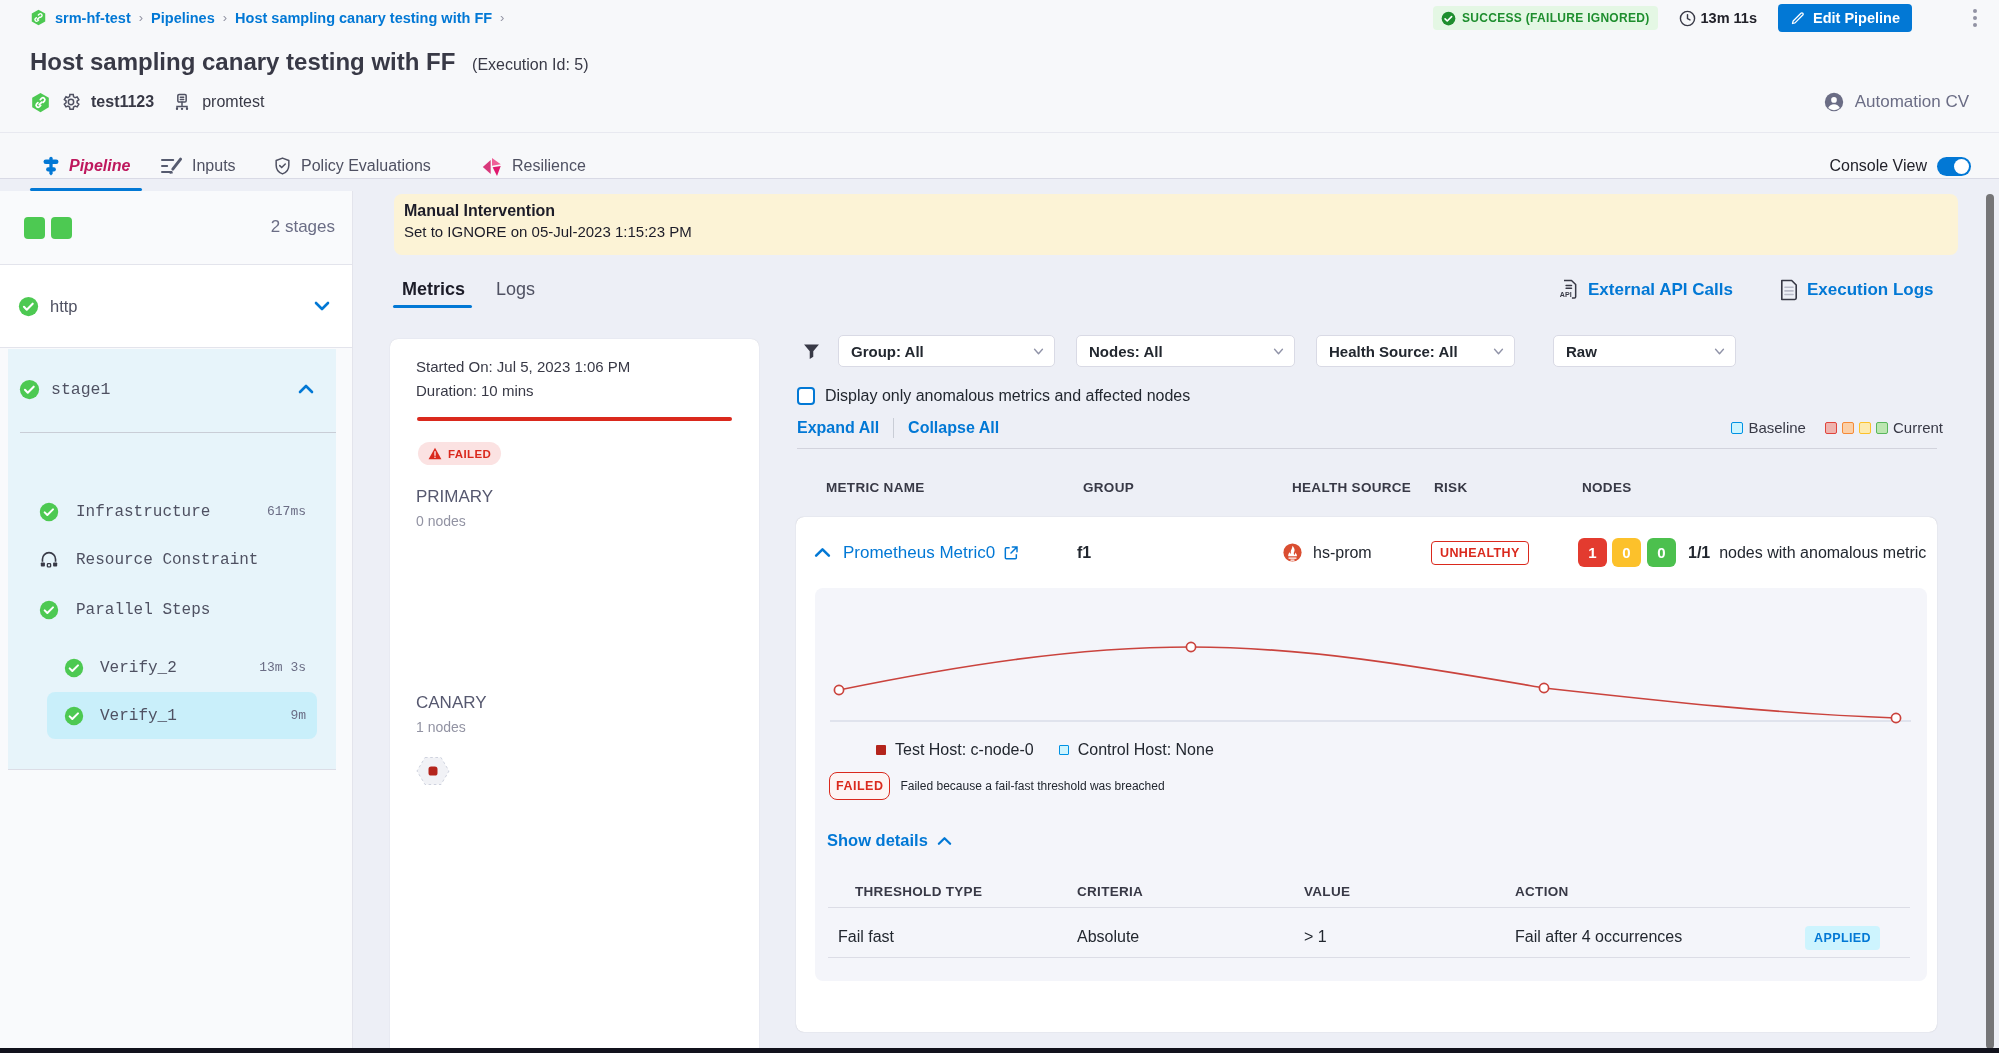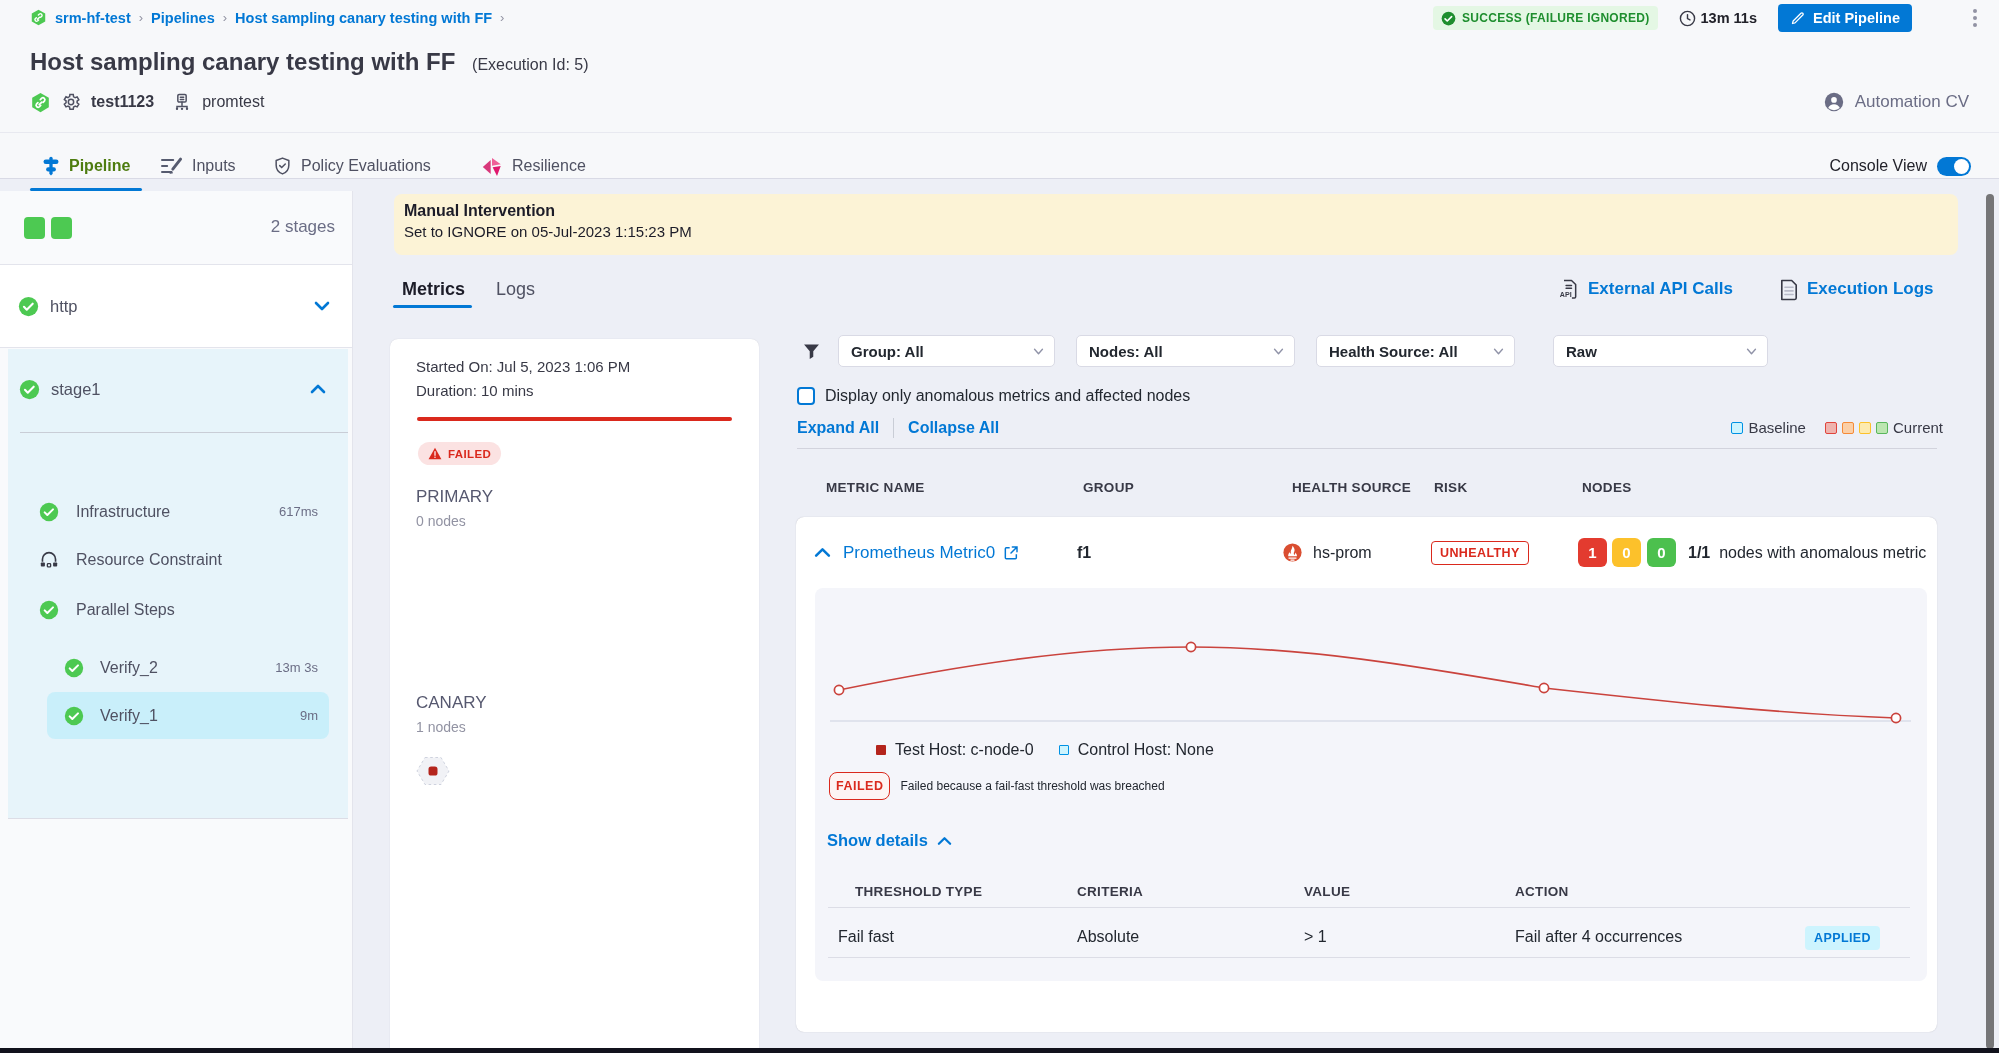--- a/index.html
+++ b/index.html
@@ -15,51 +15,51 @@
 #title .exec { font-size:16px; font-weight:normal; color:#383946; margin-left:10px; }
 #metarow { position:absolute; left:30px; top:90px; height:24px; display:flex; align-items:center; gap:10px; font-size:16px; color:#383946; }
 #statusrow { position:absolute; right:22px; top:4px; display:flex; align-items:center; gap:21px; }
 .successpill { background:#e4f7e4; color:#1e8e2e; border-radius:4px; height:24px; display:flex; align-items:center; padding:0 8px; font-size:12px; font-weight:bold; letter-spacing:0.3px; gap:6px; }
 .duration { display:flex; align-items:center; gap:5px; font-size:14.5px; font-weight:bold; color:#22222a; }
 .editbtn { background:#0278d5; color:#fff; height:28px; border-radius:4px; display:flex; align-items:center; padding:0 12px; gap:8px; font-size:14.5px; font-weight:bold; }
 #automation { position:absolute; right:30px; top:92px; display:flex; align-items:center; gap:11px; font-size:17px; color:#6b6d85; }
 
 #tabbar { position:absolute; left:0; right:0; top:132px; height:59px; border-top:1px solid #e8e9f0; }
 .tab { position:absolute; top:4px; height:58px; display:flex; align-items:center; gap:9px; font-size:16px; color:#4f5162; }
-.tab.active { color:#4d7c0f; font-weight:bold; }
+.tab.active { color:#be185d; font-weight:bold;font-style:italic; }
 #tab-underline { position:absolute; left:30px; top:55px; width:112px; height:3px; background:#0278d5; border-radius:2px; }
 #consoleview { position:absolute; right:28px; top:0; height:66px; display:flex; align-items:center; gap:10px; font-size:16px; color:#22222a; }
 .toggle { width:34px; height:19px; background:#0278d5; border-radius:10px; position:relative; }
 .toggle:after { content:""; position:absolute; right:2px; top:2px; width:15px; height:15px; background:#fff; border-radius:50%; }
 
 
 #sidebar { position:absolute; left:0; top:191px; width:353px; bottom:0; background:#f9fafc; border-right:1px solid #e3e4ec; }
 #stagecount { position:absolute; left:0; right:0; top:0; height:74px; border-bottom:1px solid #e3e4ec; }
 #stagecount .sq { position:absolute; width:21px; height:22px; background:#4dc952; border-radius:4px; top:26px; }
 #stagecount .lbl { position:absolute; right:17px; top:26px; font-size:17px; color:#6b6d85; }
 .staterow { position:absolute; left:0; right:0; display:flex; align-items:center; }
 #row-http { top:74px; height:83px; background:#fff; border-bottom:1px solid #e3e4ec; }
-#stagepanel { position:absolute; left:8px; right:4px; top:158px; height:470px; background:#e7f4fa; border-bottom:1px solid #dcdde6; }
+#stagepanel { position:absolute; left:8px; right:16px; top:158px; height:421px; background:#e7f4fa; border-bottom:1px solid #dcdde6;font-family:Liberation Mono, monospace; }
 #row-stage1 { position:absolute; left:0; right:0; top:0; height:80px; }
 .srowname { font-size:16.5px; color:#4f5162; }
 #stagepanel .divider { position:absolute; left:12px; right:0px; top:83px; height:1px; background:#c9cdd6; }
 .step { position:absolute; left:0; right:0; height:49px; display:flex; align-items:center; }
 .step .nm { font-size:16px; color:#4f5162; }
 .step .tm { position:absolute; right:30px; font-size:13px; color:#6b6d85; }
 #verify1hl { position:absolute; left:39px; right:19px; top:343px; height:47px; background:#c9effa; border-radius:8px; }
 
 
 #main { position:absolute; left:354px; top:191px; right:0; bottom:0; background:#edeff6; }
 #banner { position:absolute; left:40px; top:3px; width:1564px; height:61px; background:#fcf3d6; border-radius:8px; padding:8px 0 0 10px; }
 #banner .t1 { font-size:16px; font-weight:bold; color:#1c1c28; }
 #banner .t2 { font-size:15px; color:#1c1c28; margin-top:3px; }
 #mtabs { position:absolute; left:48px; top:88px; display:flex; gap:31px; font-size:18px; color:#4f5162; }
 #mtabs .on { color:#1c1c28; font-weight:bold; }
 #mtab-line { position:absolute; left:39px; top:114px; width:79px; height:3px; background:#0278d5; border-radius:2px; }
-.rlink { display:flex; align-items:flex-start; gap:9px; font-size:17px; font-weight:bold; color:#0278d5; }
+.rlink { display:flex; align-items:center; gap:9px; font-size:17px; font-weight:bold; color:#0278d5; }
 
 
 #leftcard { position:absolute; left:36px; top:148px; width:369px; bottom:-1px; background:#fff; border-radius:8px 8px 0 0; box-shadow:0 0 1px rgba(40,41,61,.2); }
 #leftcard .meta { font-size:15px; color:#383946; line-height:24px; }
 #leftcard .redline { width:315px; height:4px; background:#da291d; border-radius:2px; }
 .failedpill { display:inline-flex; align-items:center; gap:6px; background:#fbe2e2; color:#da291d; border-radius:12px; height:23px; padding:0 10px; font-size:11.5px; font-weight:bold; letter-spacing:0.4px; }
 #leftcard .grp { font-size:17px; color:#56586f; }
 #leftcard .cnt { font-size:14px; color:#9293a3; margin-top:4px; }
 
 
@@ -334,21 +334,21 @@
       </svg>
     <div class="dd" style="left:484px; width:217px;">Group: All<svg class="car" viewBox="0 0 12 8" fill="none" stroke="#9093a8" stroke-width="1.6" stroke-linecap="round" stroke-linejoin="round">
           <path d="M1.5 1.5L6 6.5l4.5-5"></path>
         </svg></div>
     <div class="dd" style="left:722px; width:219px;">Nodes: All<svg class="car" viewBox="0 0 12 8" fill="none" stroke="#9093a8" stroke-width="1.6" stroke-linecap="round" stroke-linejoin="round">
           <path d="M1.5 1.5L6 6.5l4.5-5"></path>
         </svg></div>
     <div class="dd" style="left:962px; width:199px;">Health Source: All<svg class="car" viewBox="0 0 12 8" fill="none" stroke="#9093a8" stroke-width="1.6" stroke-linecap="round" stroke-linejoin="round">
           <path d="M1.5 1.5L6 6.5l4.5-5"></path>
         </svg></div>
-    <div class="dd" style="left:1199px; width:215px;">Raw<svg class="car" viewBox="0 0 12 8" fill="none" stroke="#9093a8" stroke-width="1.6" stroke-linecap="round" stroke-linejoin="round">
+    <div class="dd" style="left:1199px; width:183px;">Raw<svg class="car" viewBox="0 0 12 8" fill="none" stroke="#9093a8" stroke-width="1.6" stroke-linecap="round" stroke-linejoin="round">
           <path d="M1.5 1.5L6 6.5l4.5-5"></path>
         </svg></div>
   </div>
   <div id="chkrow"><div class="chk"></div>Display only anomalous metrics and affected nodes</div>
   <div id="expandrow">Expand All<span style="width:1px; height:20px; background:#c9cdd6; margin:0 14px;"></span>Collapse All</div>
   <div id="legend">
     <div class="lsq" style="background:#cdf4fe; border:1.6px solid #0092e4;"></div>
     <span style="margin-right:14px;">Baseline</span>
     <div class="lsq" style="background:#efb3ae; border:1.6px solid #e0443c;"></div>
     <div class="lsq" style="background:#fbcfa7; border:1.6px solid #f58a38;"></div>

